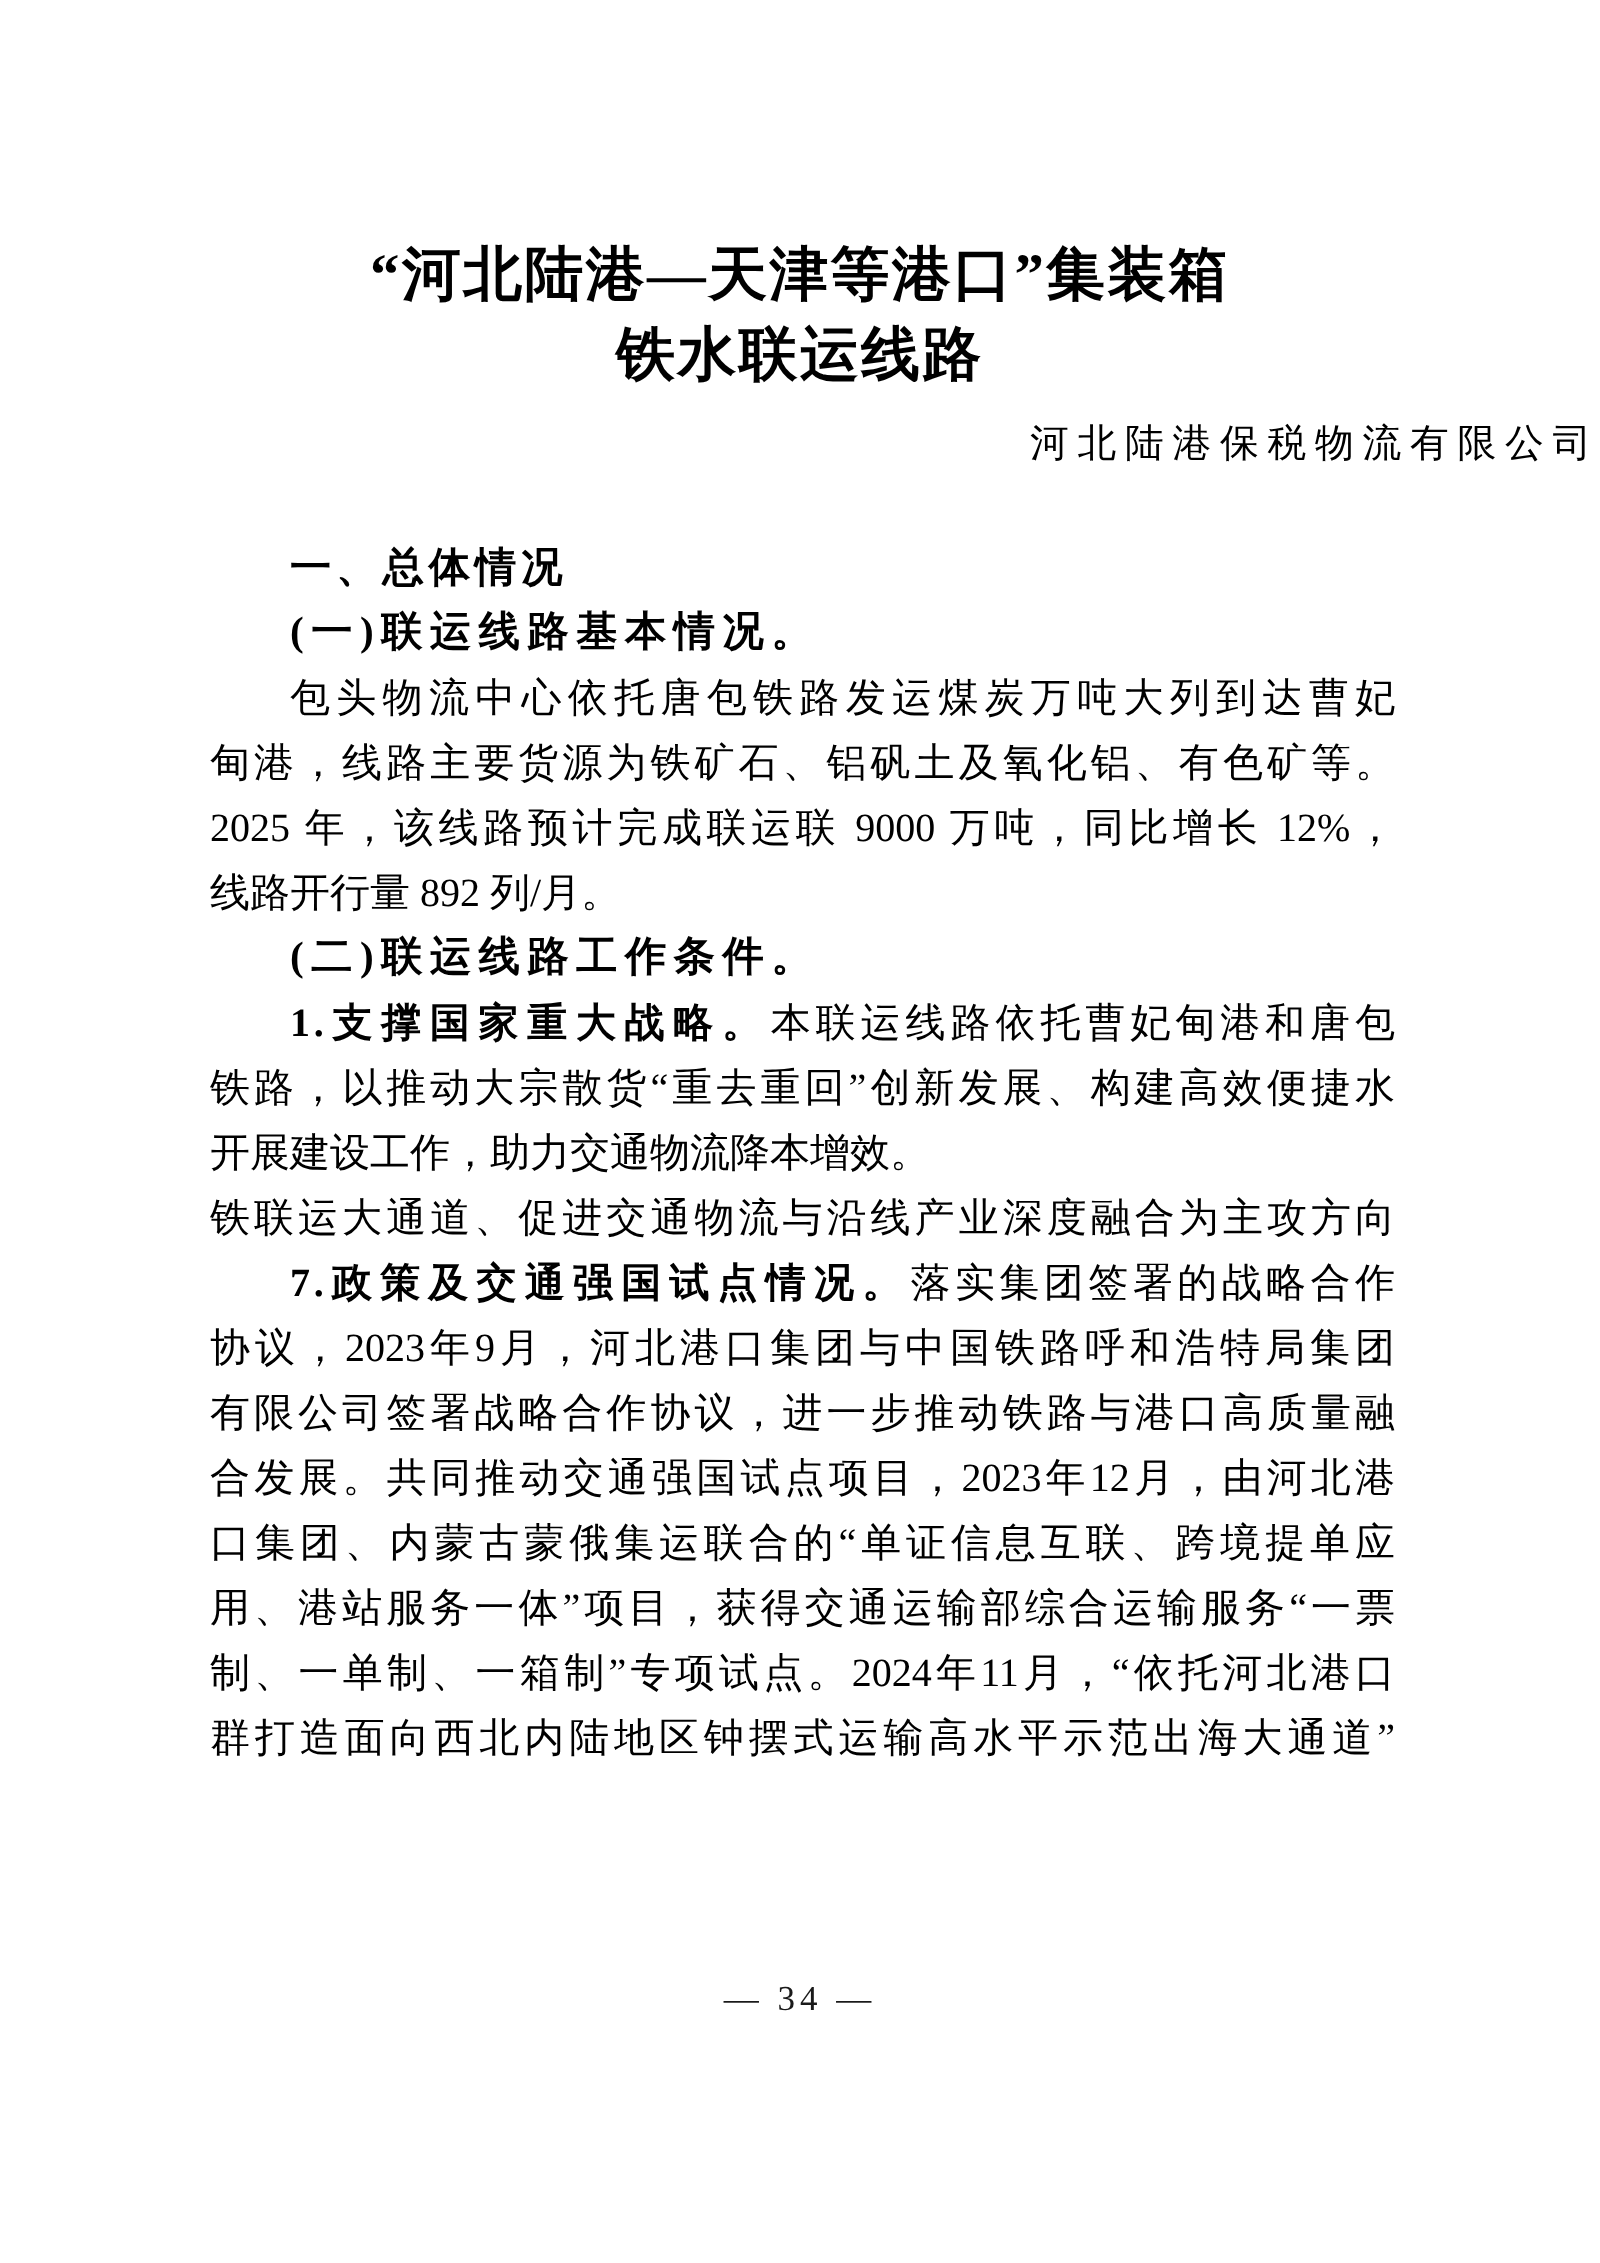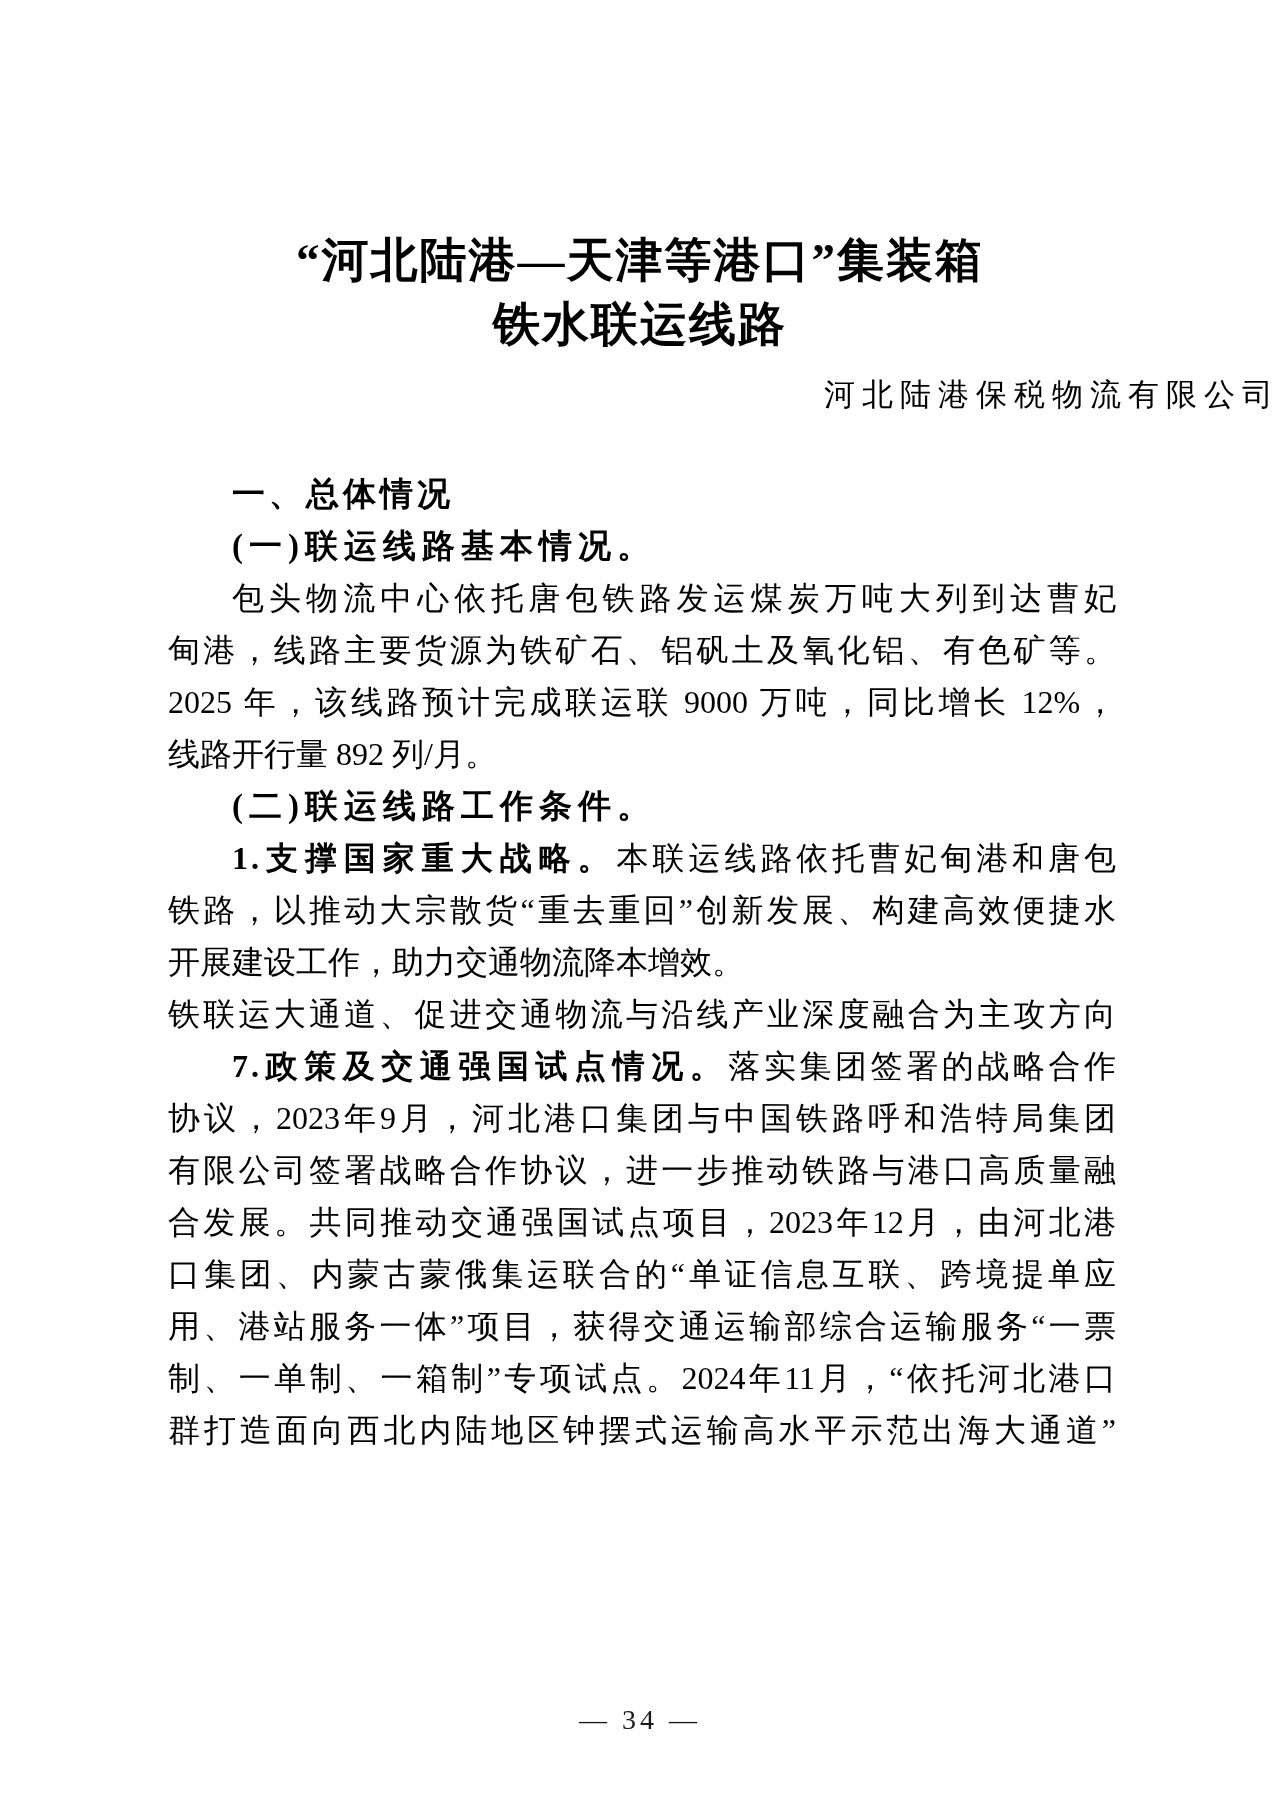--- a/index.html
+++ b/index.html
@@ -4,21 +4,20 @@
 <style>
   * { margin:0; padding:0; box-sizing:border-box; }
   html,body { background:#ffffff; }
   .page {
     position:relative;
     width:1280px; height:1696px;
     background:#ffffff;
     font-family:"Liberation Serif","DejaVu Serif",serif;
     color:#000;
     overflow:hidden;
-    margin-top:40px;
   }
   .title {
     margin-top:188px;
     text-align:center;
     font-weight:700;
     font-size:47px;
     line-height:64px;
     letter-spacing:2px;
     color:#000;
   }
@@ -49,21 +48,21 @@
     letter-spacing:4px;
   }
   .line.h2 {
     font-weight:700;
     font-size:33px;
     letter-spacing:6px;
   }
   .lead { font-weight:700; letter-spacing:3px; }
   .pagenum {
     position:absolute;
-    top:1664px; left:0;
+    top:1584px; left:0;
     width:100%;
     text-align:center;
     font-size:28px;
     letter-spacing:4px;
     color:#1a1a1a;
   }
   .watermark {
     position:absolute;
     top:1734px; left:806px;
     display:flex;

